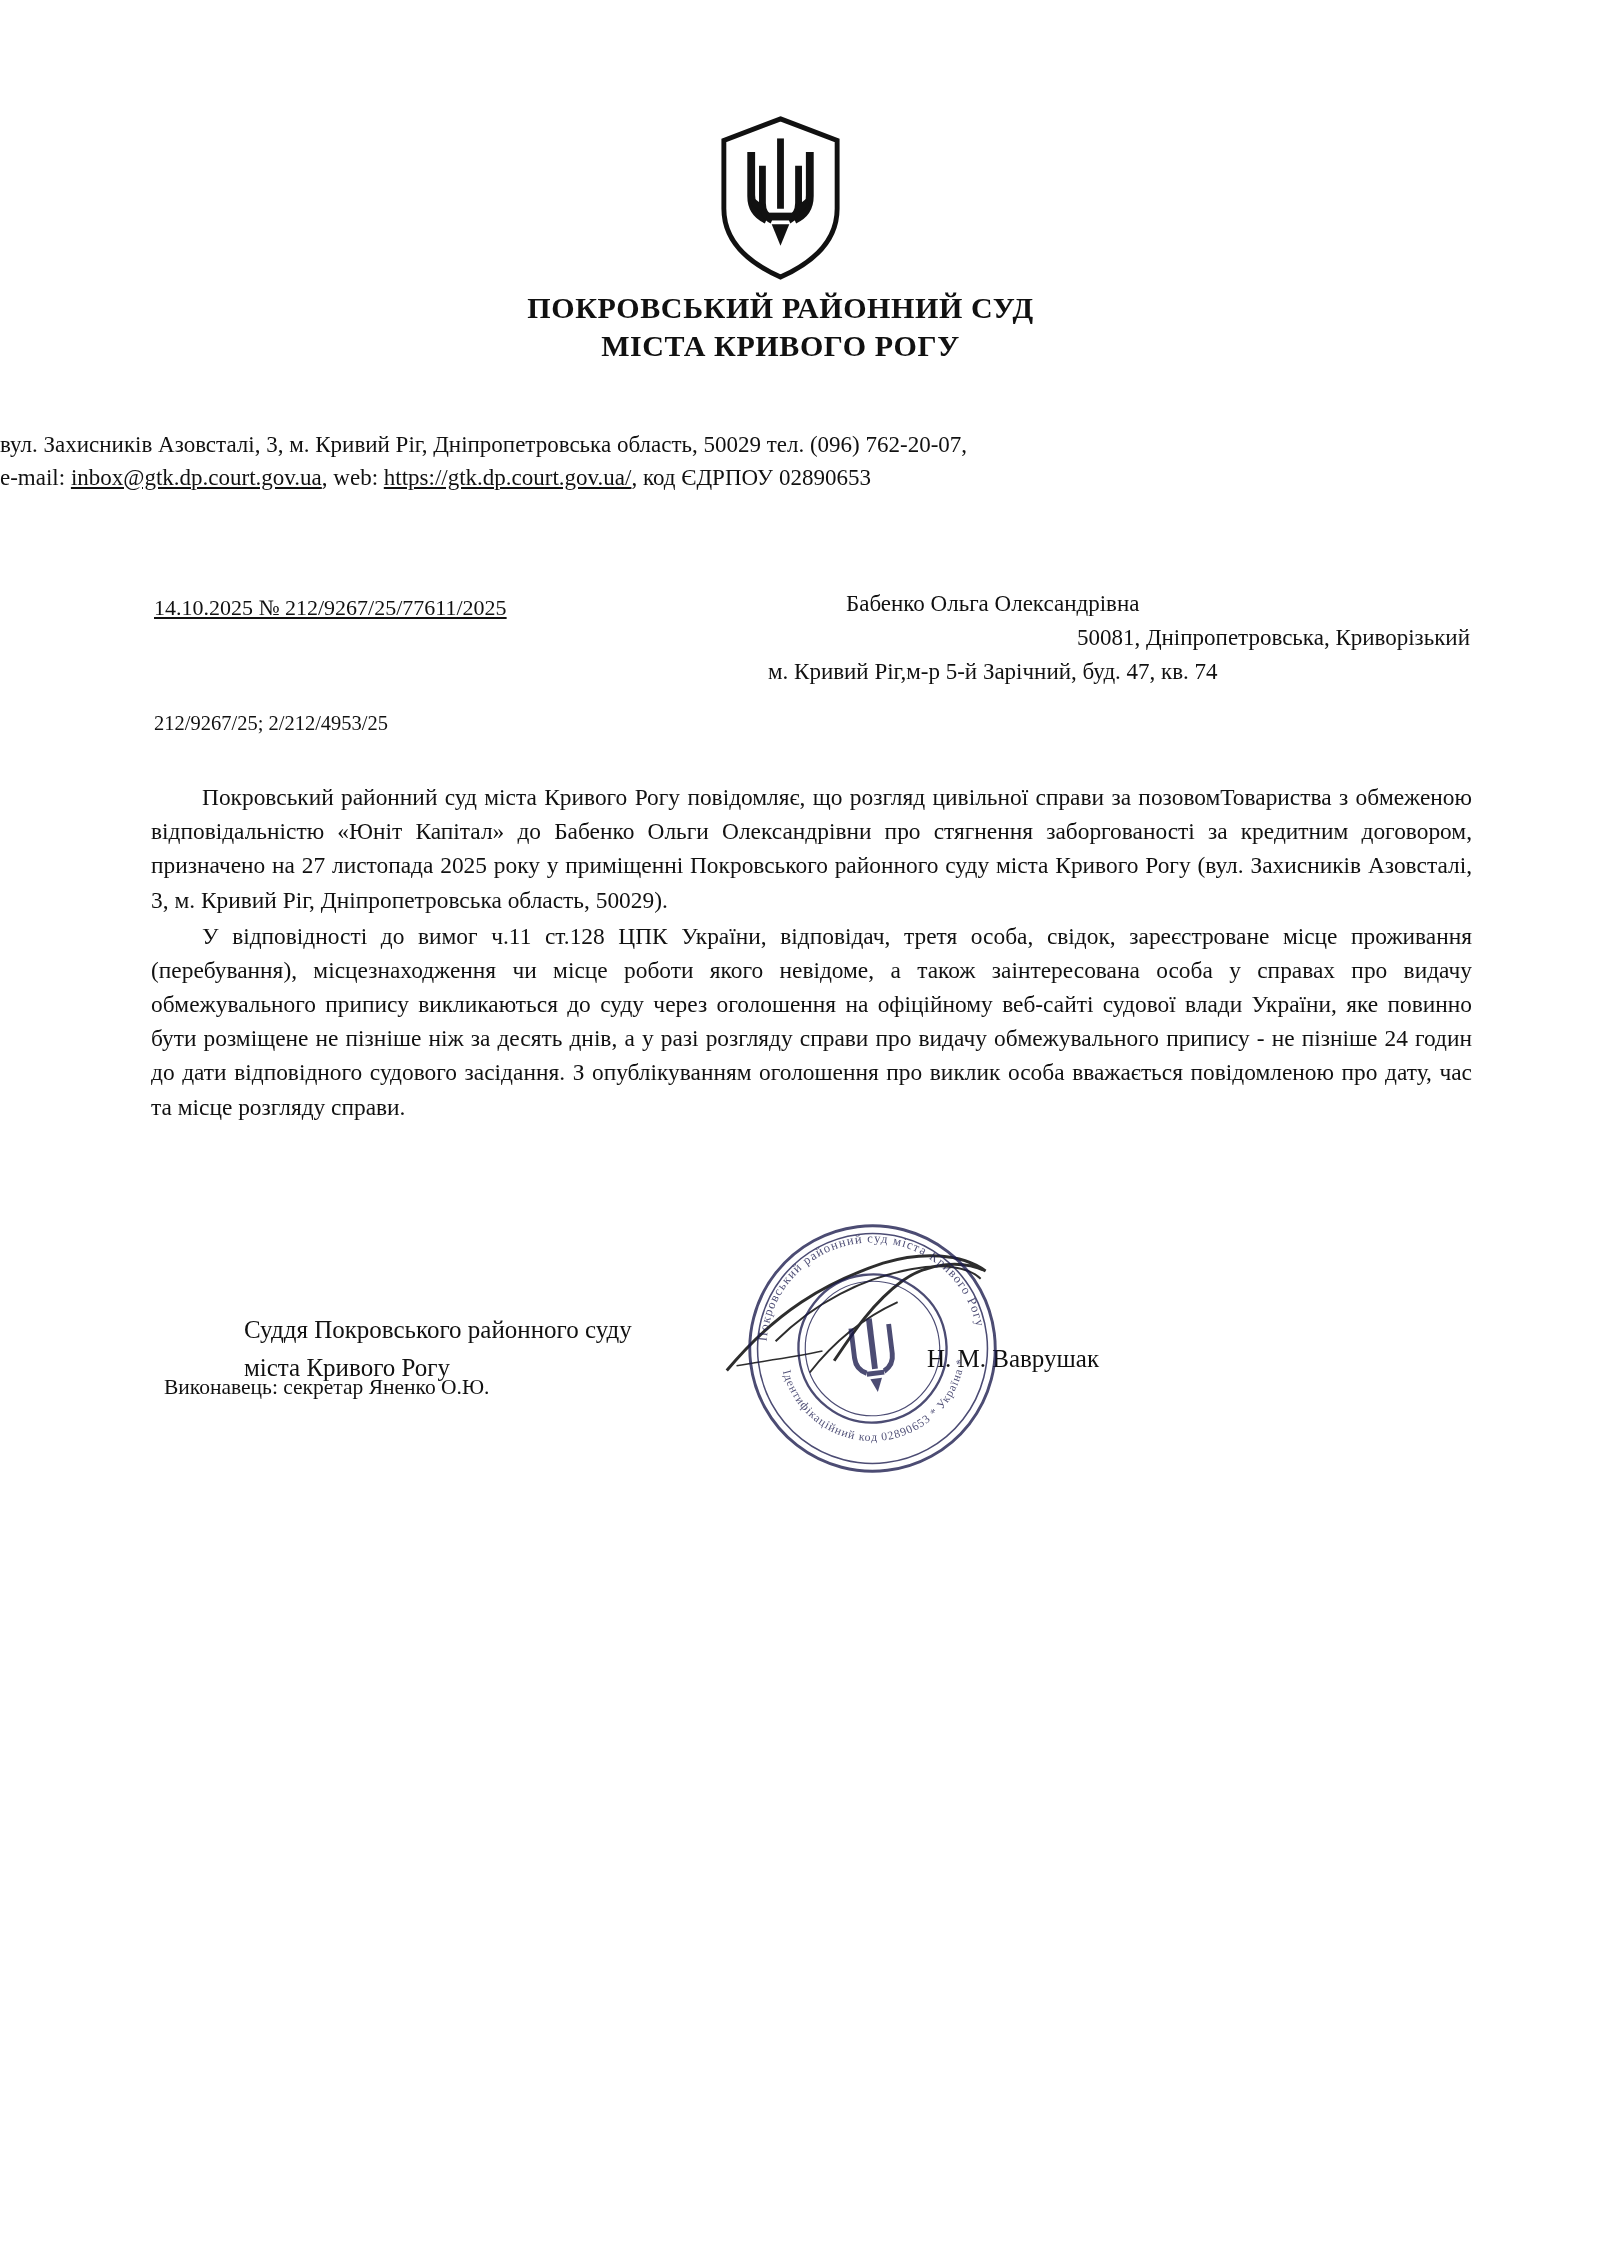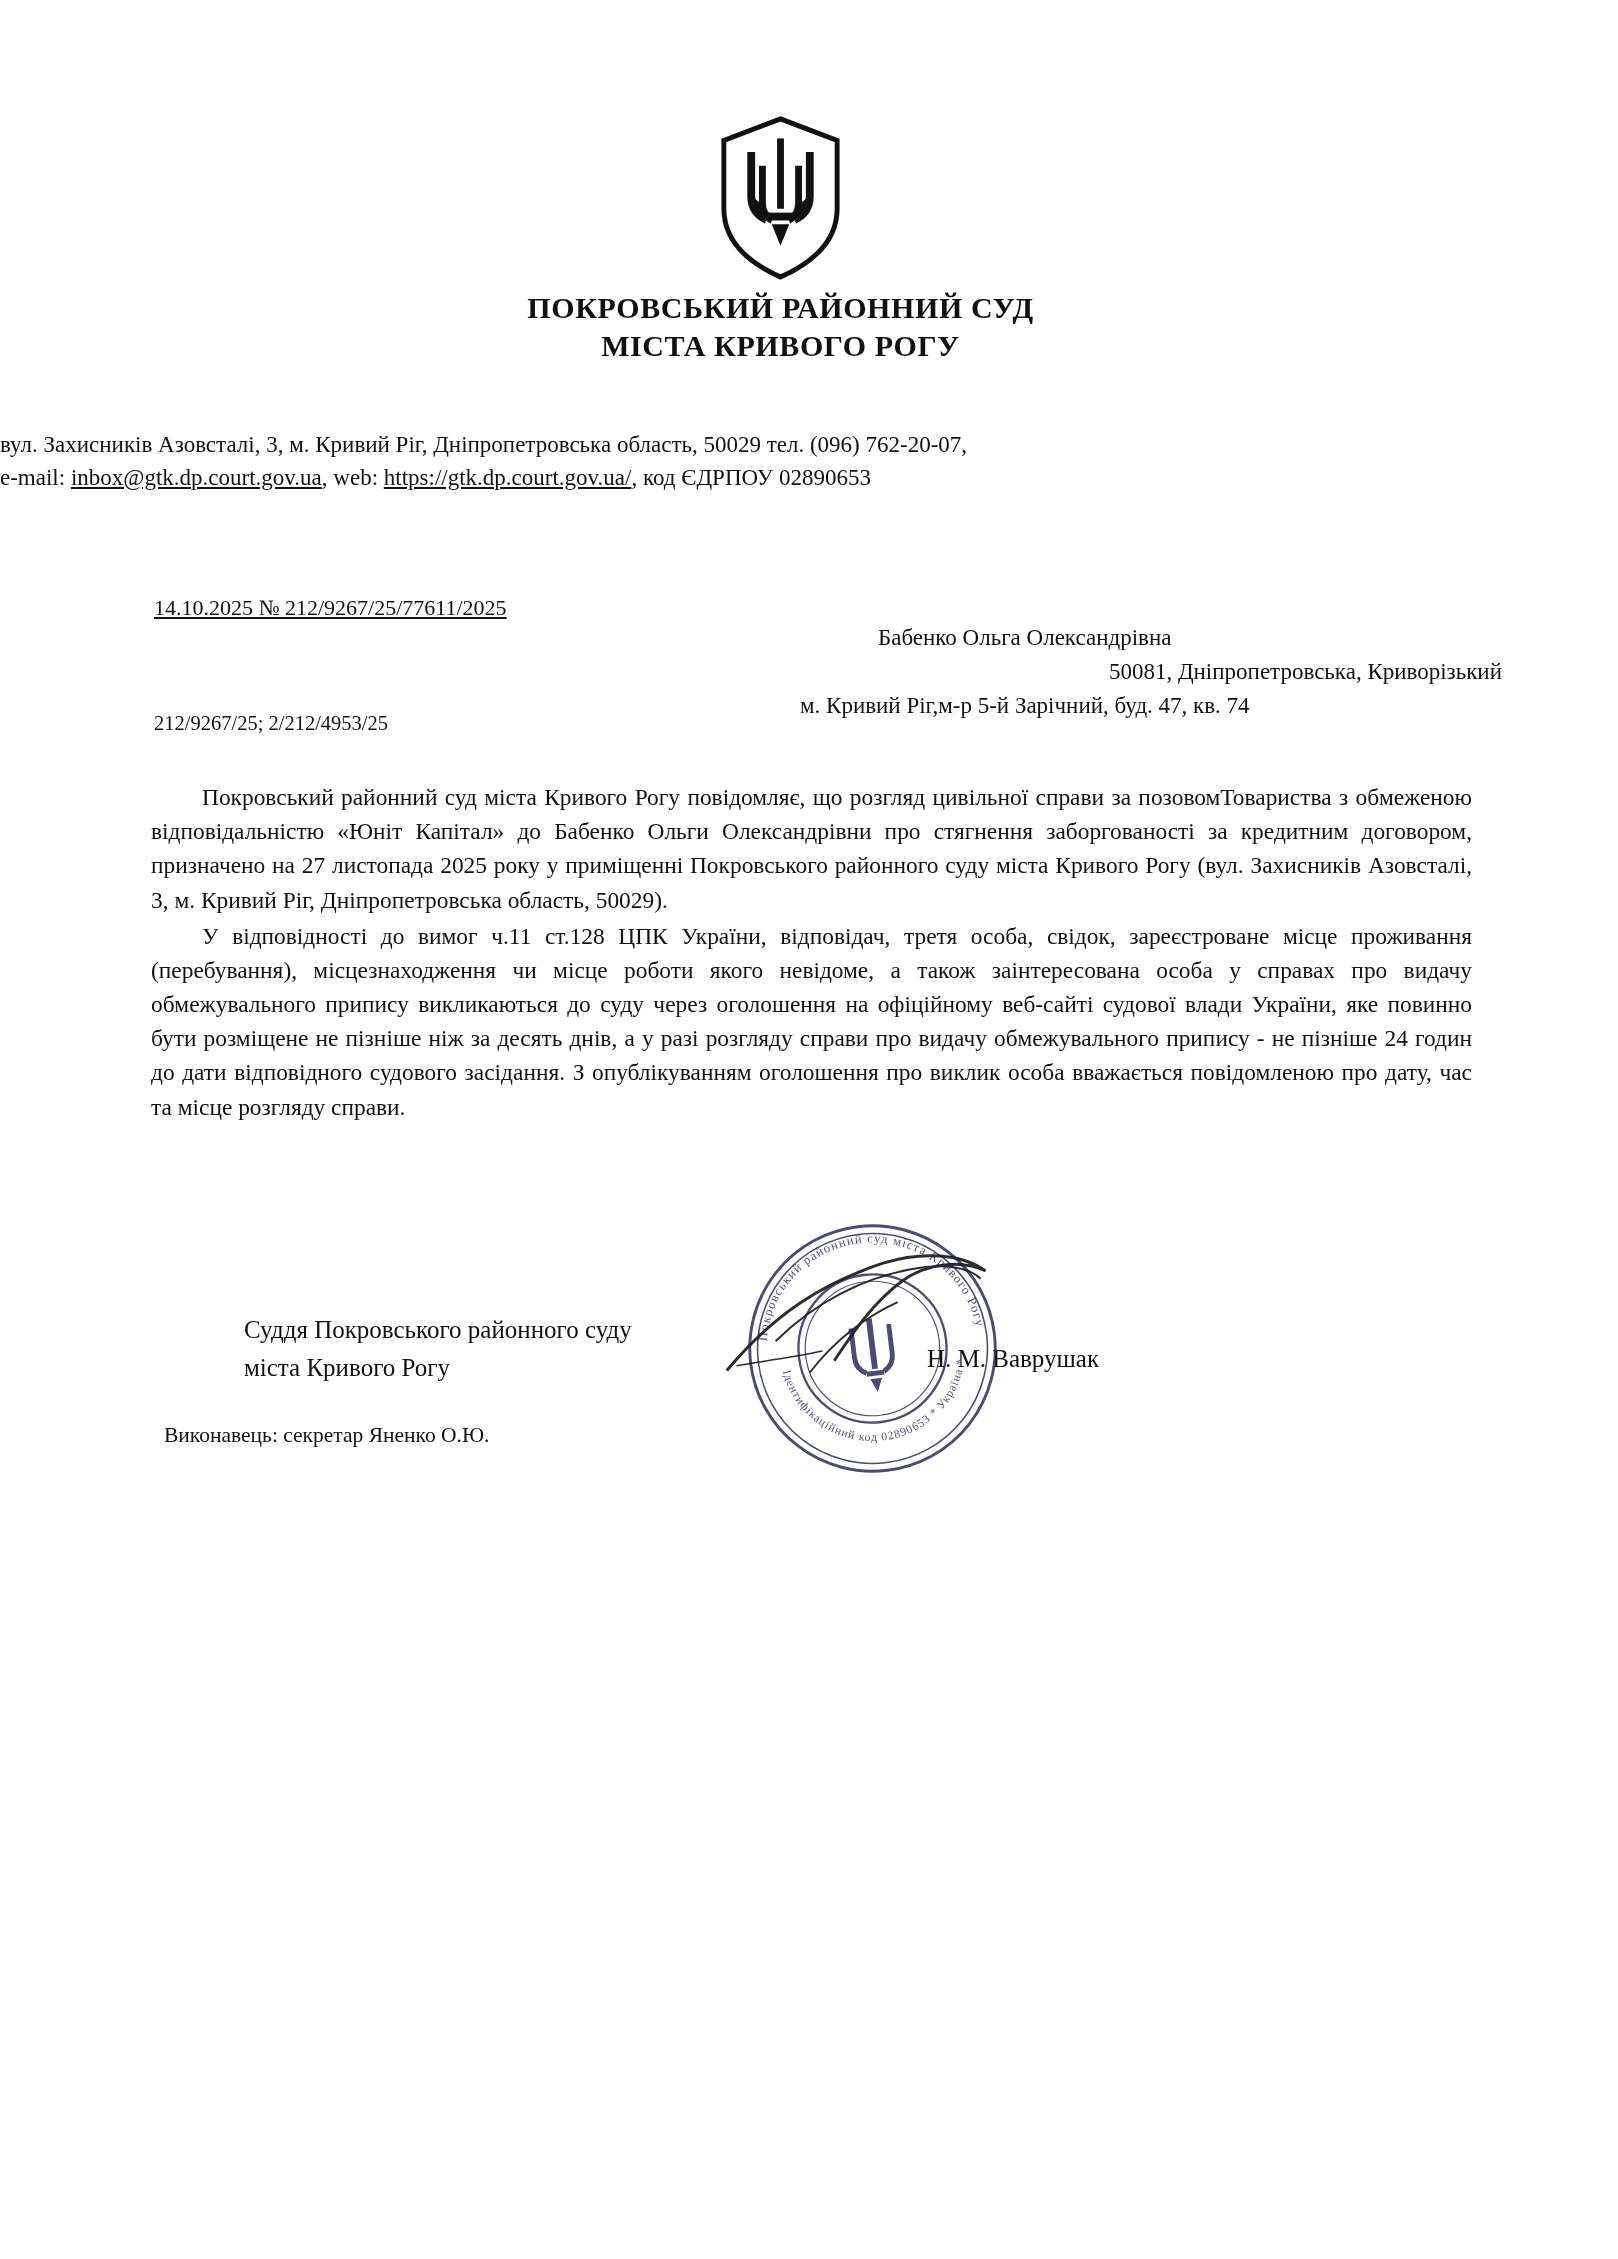--- a/index.html
+++ b/index.html
@@ -80,26 +80,25 @@
     position: absolute;
     left: 154px;
     top: 712px;
     font-size: 20.5px;
     white-space: nowrap;
   }
 
   
   .addressee {
     position: absolute;
-    left: 878px;
+    left: 846px;
     top: 587px;
     width: 624px;
     font-size: 23px;
     line-height: 1.48;
-    margin-top: 34px;
   }
   .addressee .ln {
     display: block;
     white-space: nowrap;
   }
   .addressee .ln2 { margin-left: -51px; text-align: right; }
   .addressee .ln3 { margin-left: -78px; }
 
   
   .body-text {
@@ -136,21 +135,20 @@
     vertical-align: top;
     padding-top: 29px;
   }
 
   .executor {
     position: absolute;
     left: 164px;
     top: 1375px;
     font-size: 21.5px;
     white-space: nowrap;
-    margin-top: 48px;
   }
 
   
   .stamp {
     position: absolute;
     left: 741px;
     top: 1217px;
     width: 263px;
     height: 263px;
     opacity: 0.78;

